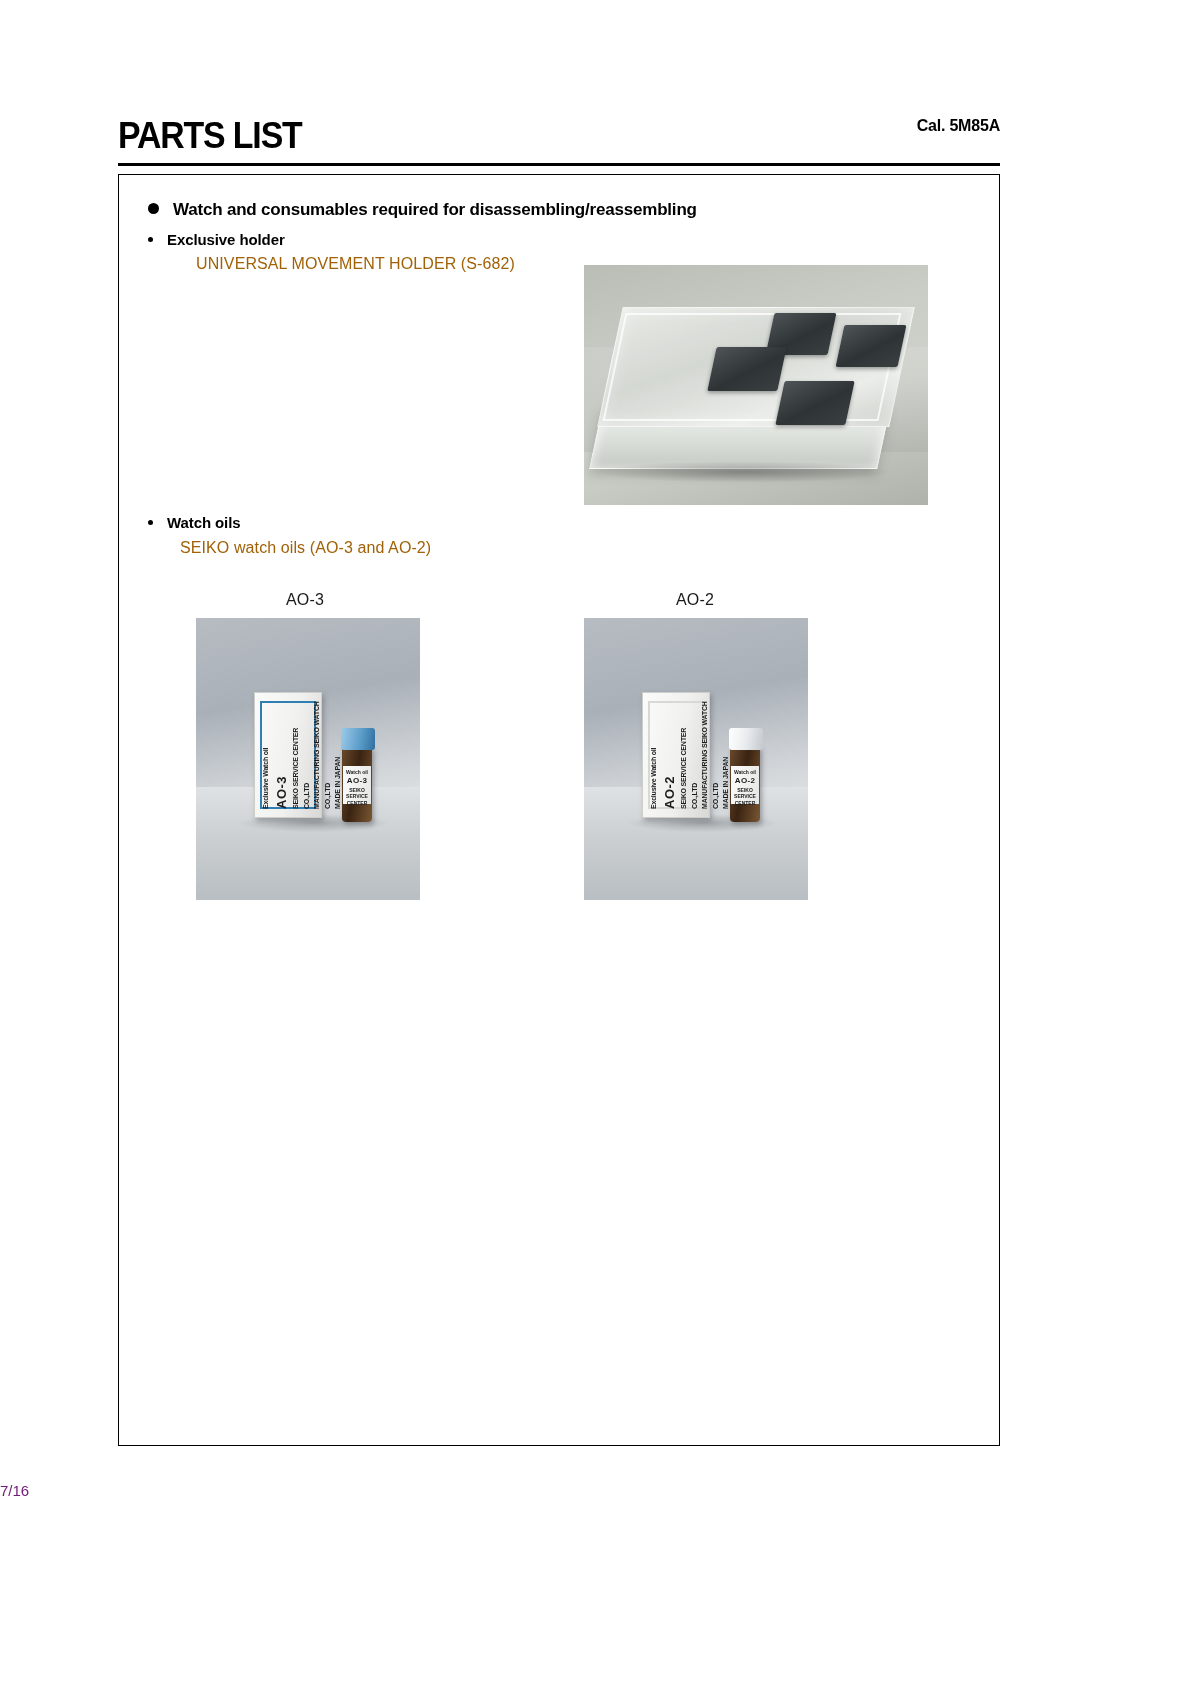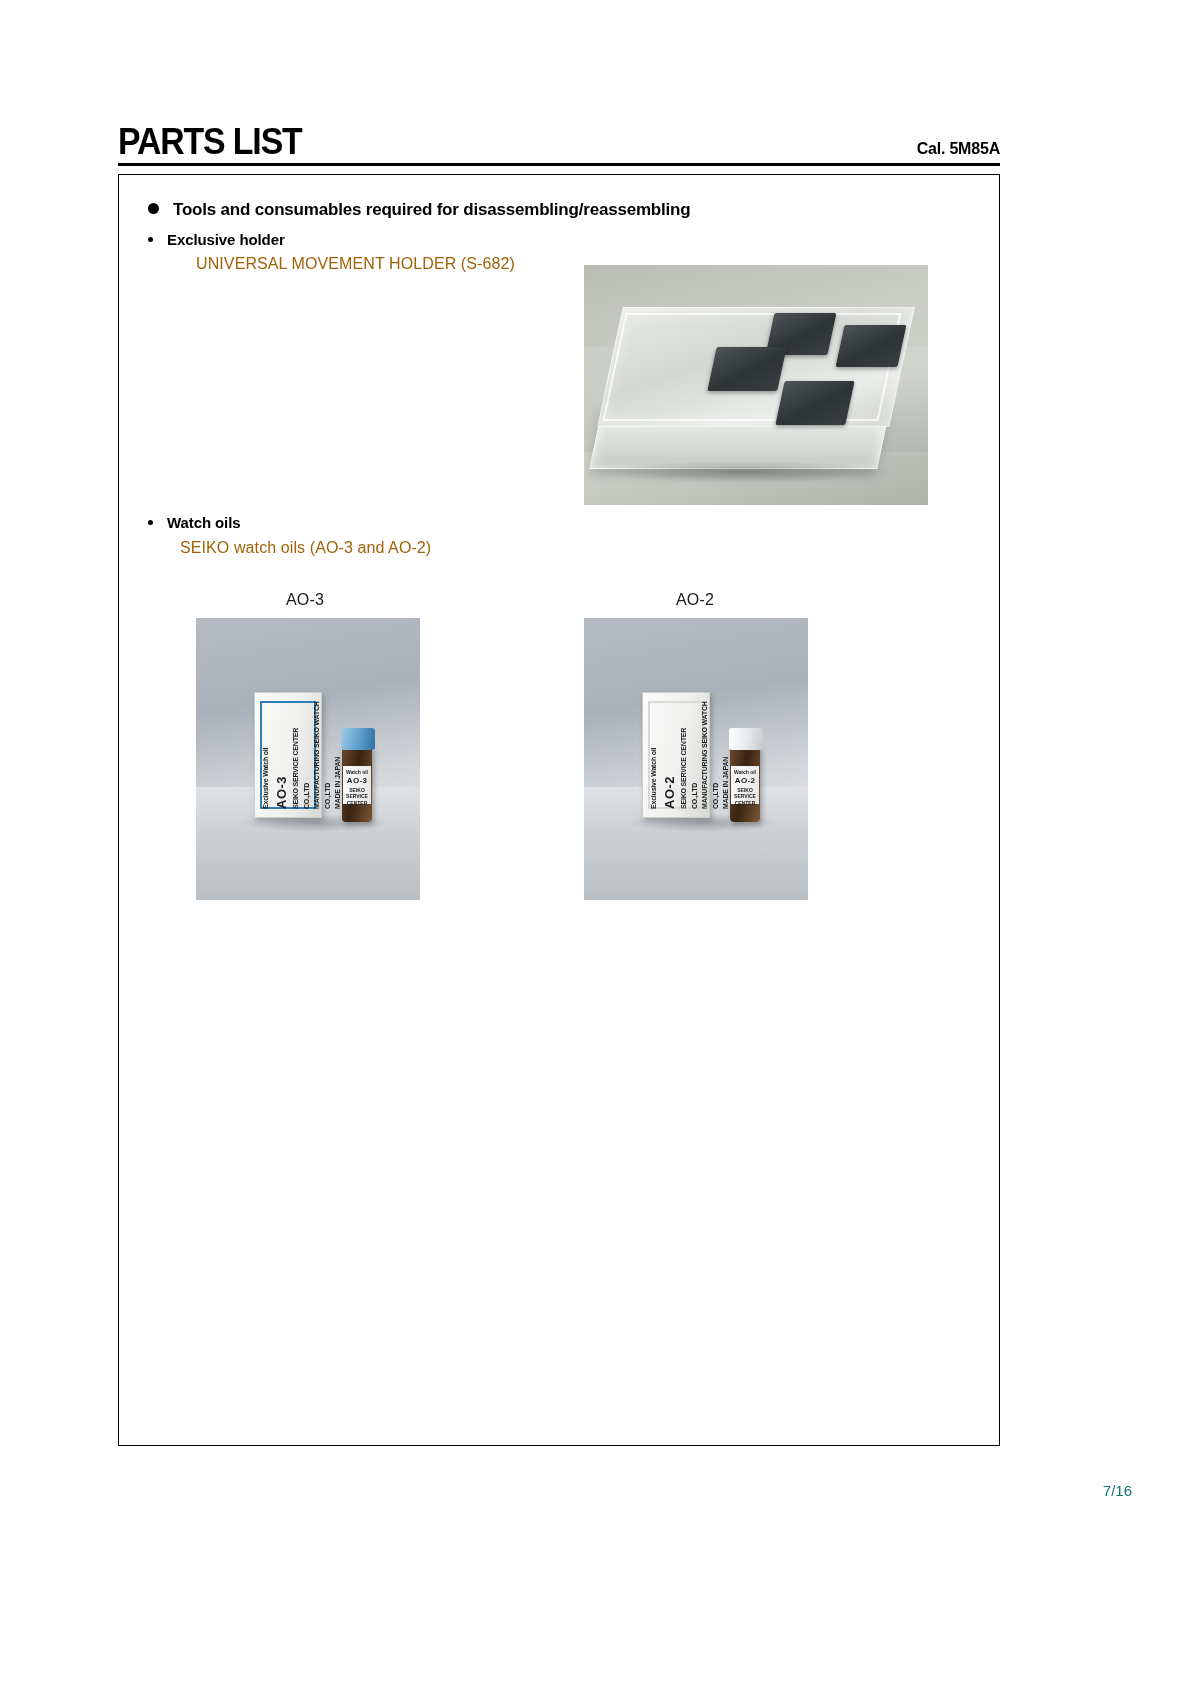--- a/index.html
+++ b/index.html
@@ -17,21 +17,21 @@
   }
 
   
   .page-header {
     position: absolute;
     left: 118px;
     top: 118px;
     width: 882px;
     height: 48px;
     display: flex;
-    align-items: flex-end;
+    align-items: flex-start;
     justify-content: space-between;
     border-bottom: 3px solid #000;
     padding-bottom: 3px;
     box-sizing: border-box;
   }
   .doc-title {
     font-family: "Liberation Sans", sans-serif;
     font-weight: bold;
     font-size: 36px;
     letter-spacing: -1.2px;
@@ -274,38 +274,38 @@
     width: 148px; height: 18px;
     background: radial-gradient(ellipse at 50% 50%, rgba(90,95,100,0.40), rgba(90,95,100,0) 72%);
   }
 
   
   .page-number {
     position: absolute;
     left: 0;
     width: 1132px;
     top: 1482px;
-    text-align: right;
+    text-align: left;
     font-size: 15px;
-    color: #0f766e;
+    color: #701a75;
   }
 </style>
 </head>
 <body>
 
 <div class="page-header">
   <div class="doc-title">PARTS LIST</div>
   <div class="cal-label">Cal. 5M85A</div>
 </div>
 
 <div class="content-box"></div>
 
 <div class="bullet-head">
   <span class="dot"></span>
-  <span>Tools and consumables required for disassembling/reassembling</span>
+  <span>Watch and consumables required for disassembling/reassembling</span>
 </div>
 
 <div class="sub-head" id="sub-movement">
   <span class="sdot"></span>
   <span>Exclusive holder</span>
 </div>
 
 <div class="body-line" id="line-holder">UNIVERSAL MOVEMENT HOLDER (S-682)</div>
 
 <div class="photo" id="photo-holder">

